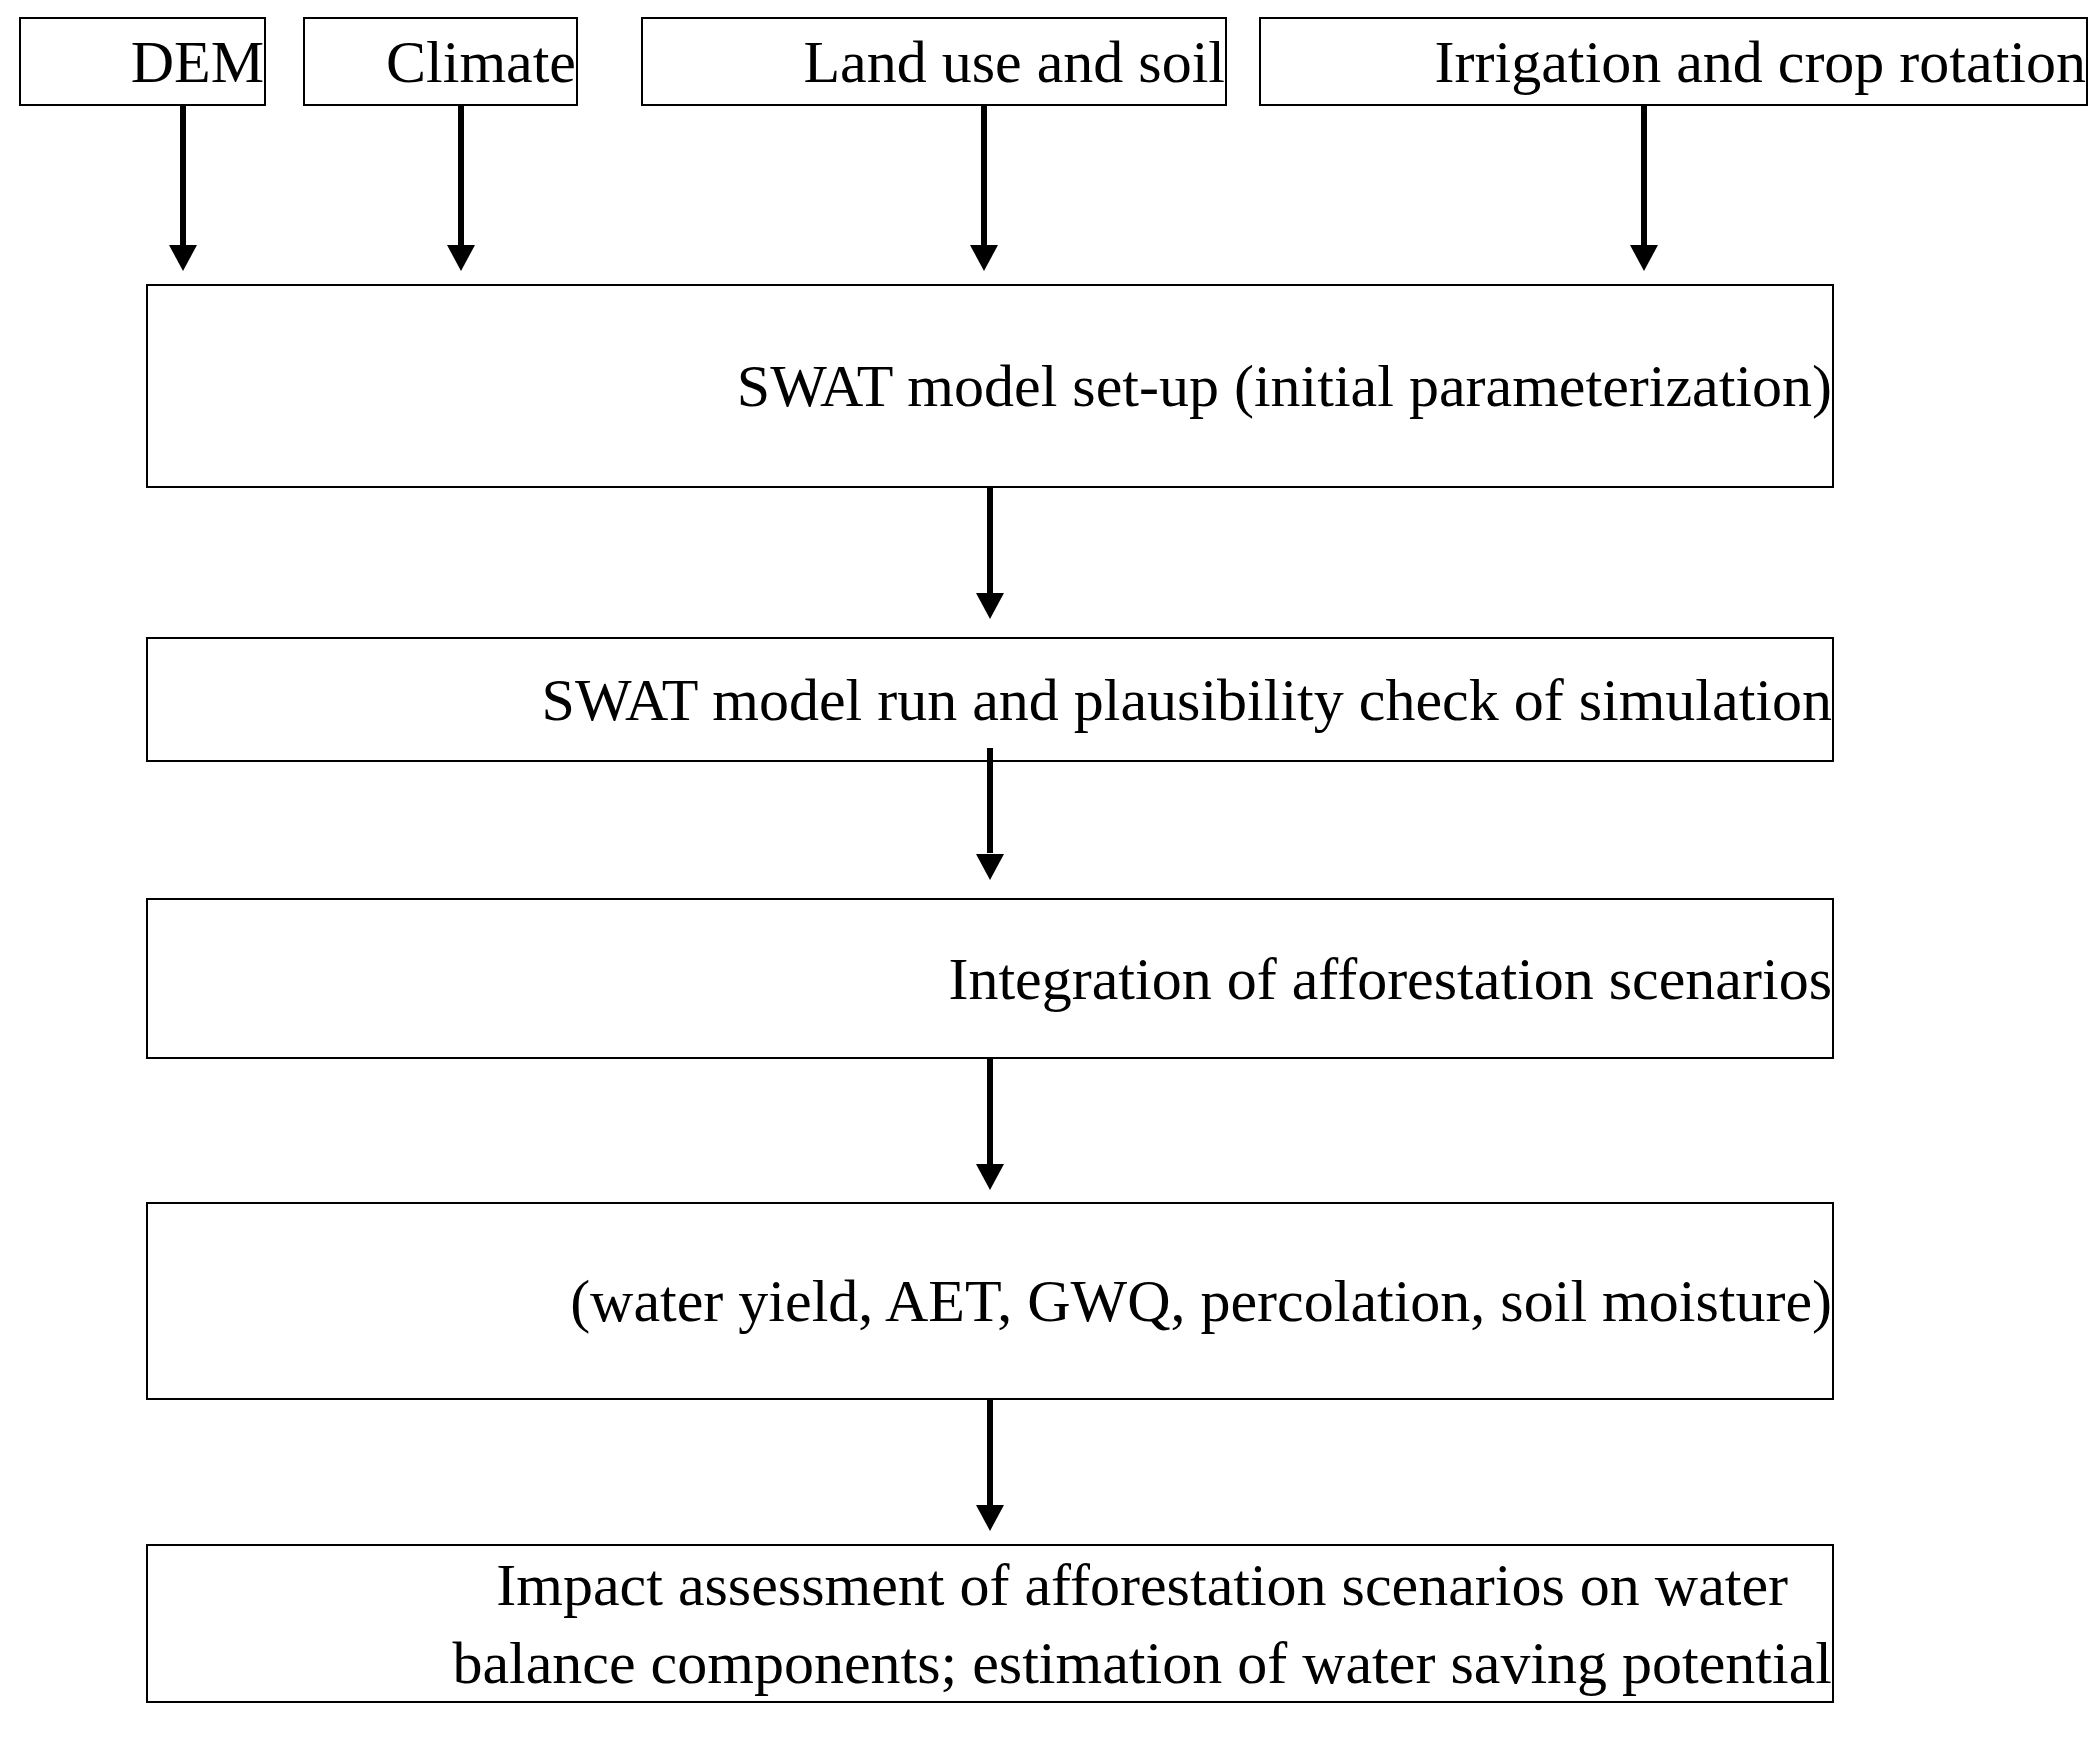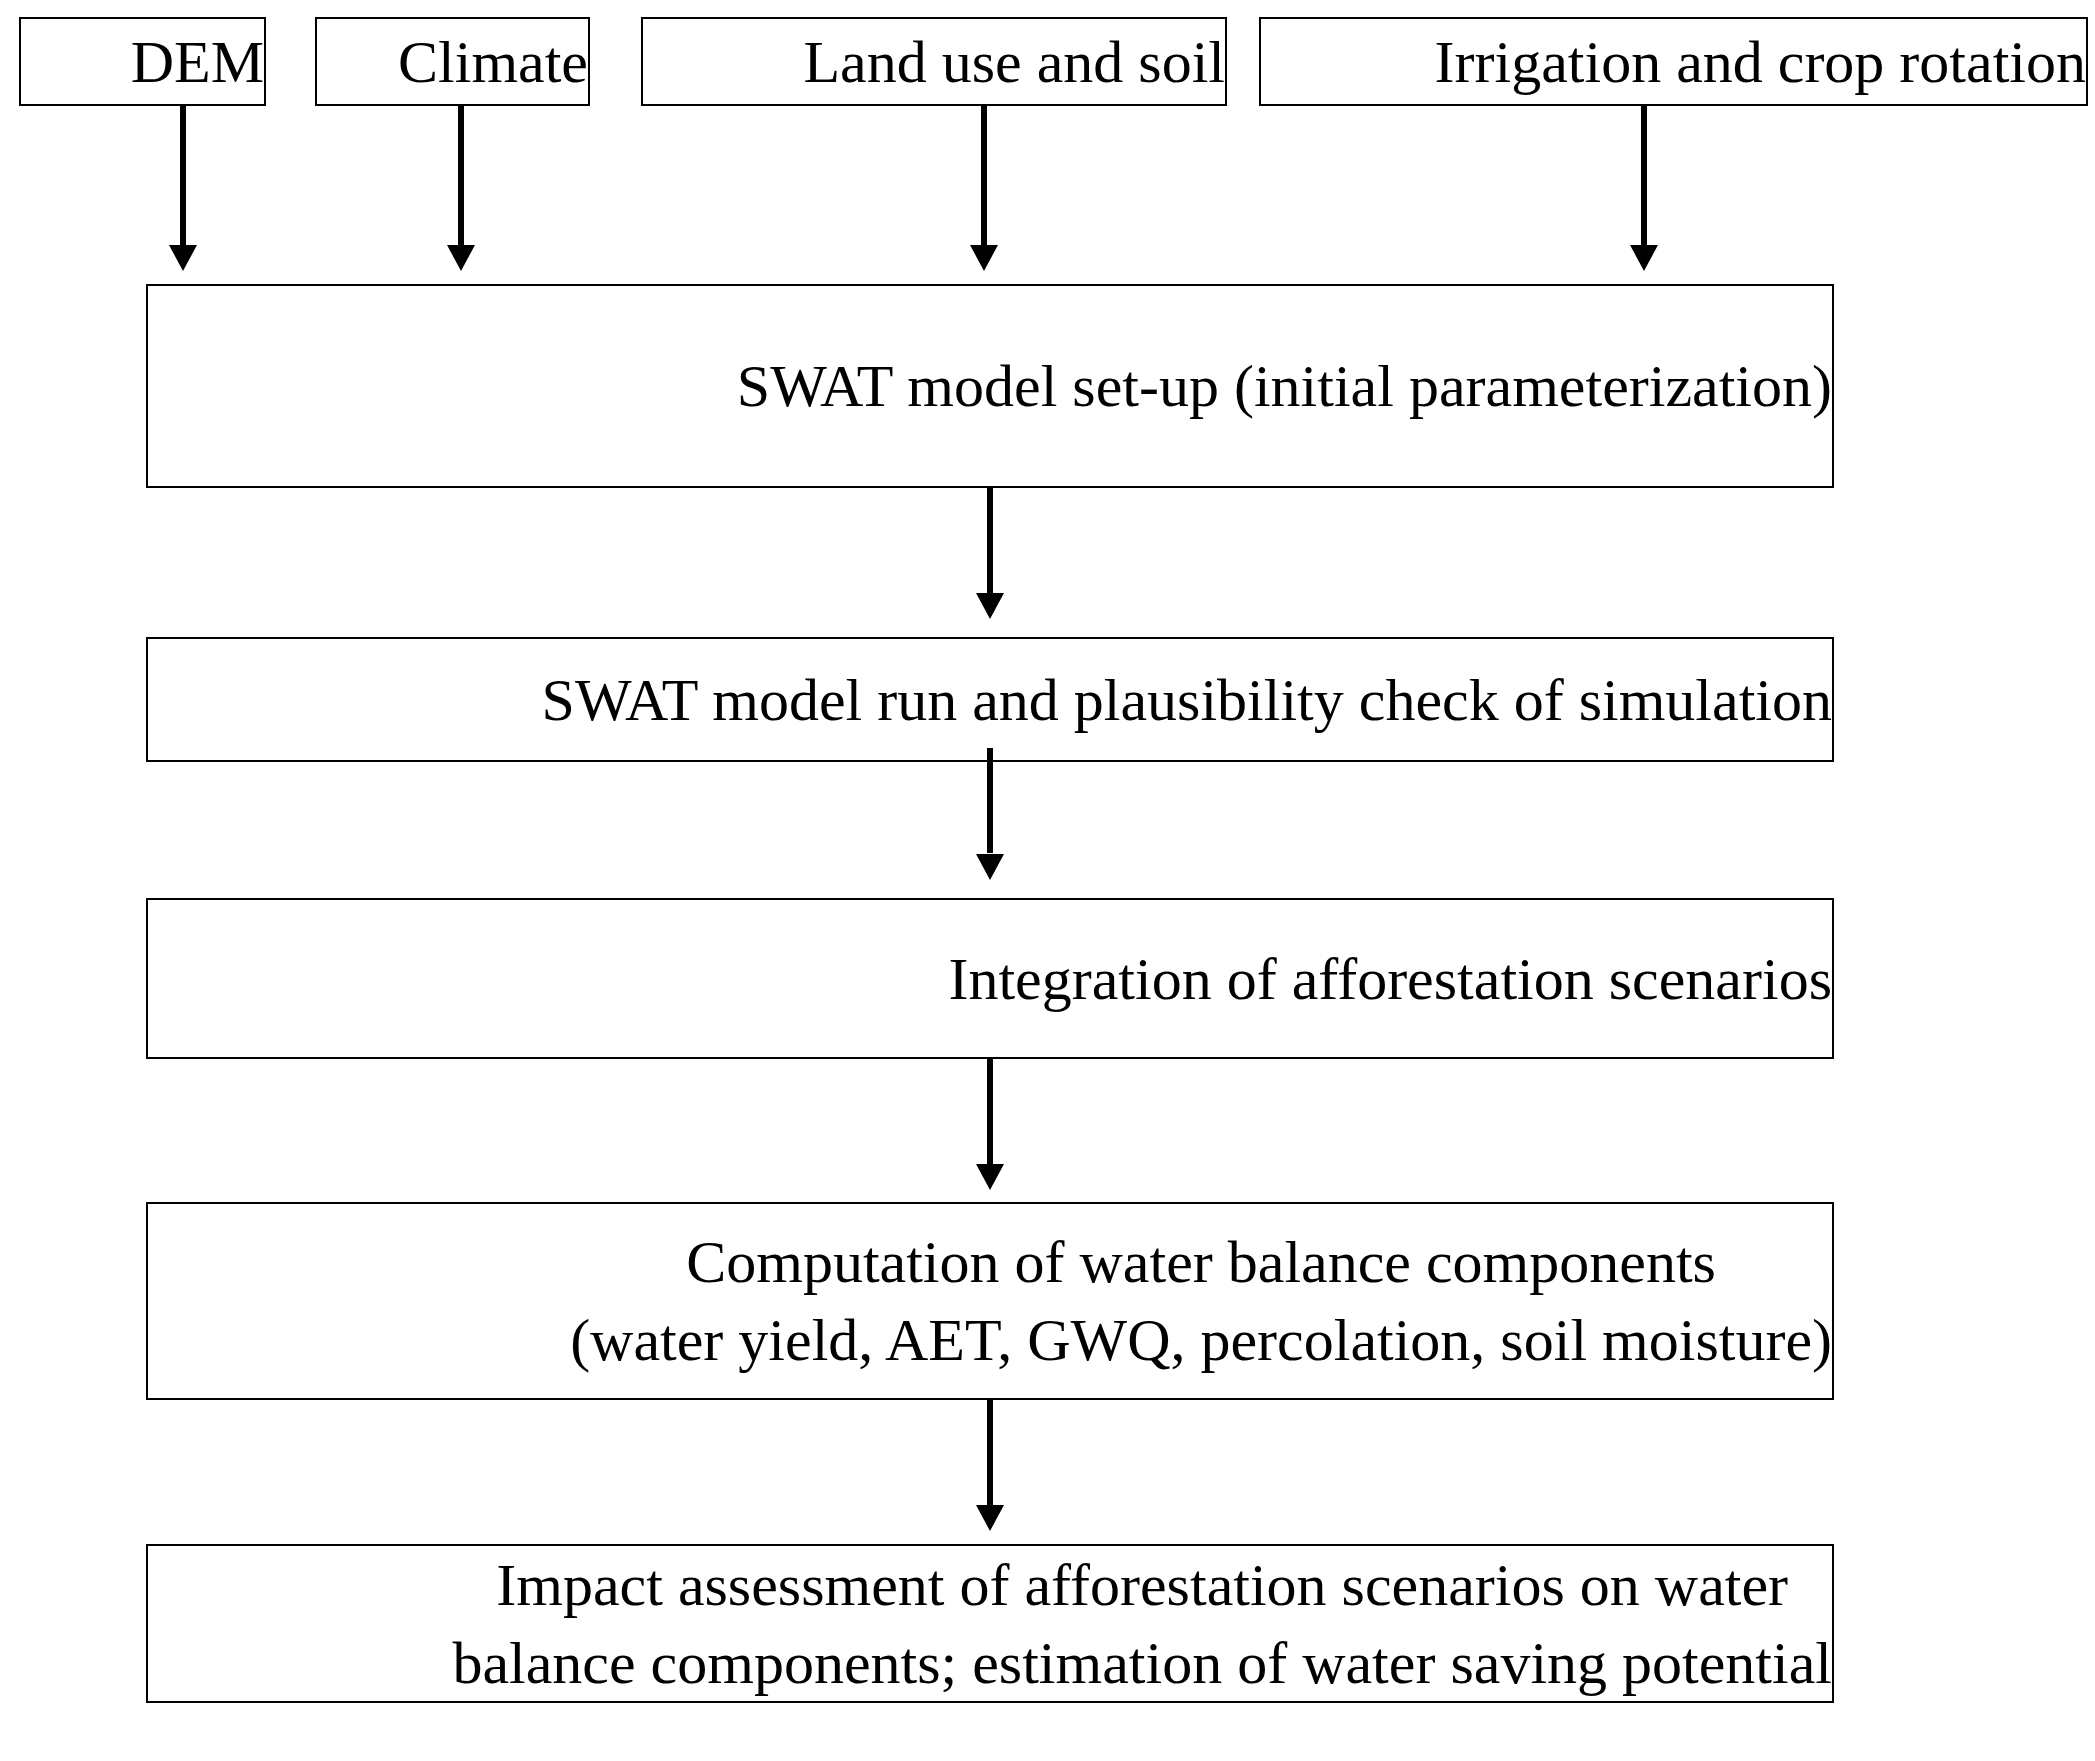--- a/index.html
+++ b/index.html
@@ -24,21 +24,21 @@
     align-items: center;
     justify-content: flex-end;
     text-align: center;
     font-size: 60px;
     line-height: 78px;
   }
   .box .line { display: block; }
 
   
   .b-dem        { left: 19px;   top: 17.3px; width: 247px;  height: 89px; }
-  .b-climate    { left: 315px;  top: 17.3px; width: 275px;  height: 89px; }
+  .b-climate    { left: 303px;  top: 17.3px; width: 275px;  height: 89px; }
   .b-landuse    { left: 641px;  top: 17.3px; width: 586px;  height: 89px; }
   .b-irrigation { left: 1259px; top: 17.3px; width: 829px; height: 89px; }
 
   
   .b-step { left: 146px; width: 1688px; padding-left: 28px; }
   .b-s1 { top: 284px;  height: 204px; }
   .b-s2 { top: 625px;  height: 125px; margin-top: 12px; }
   .b-s3 { top: 898px; height: 161px; }
   .b-s4 { top: 1202px; height: 198px; }
   .b-s5 { top: 1544px; height: 159px; }
@@ -136,21 +136,20 @@
     <span class="line">Integration of afforestation scenarios</span>
   </div>
 
   <div class="arrow a-mid a-m3">
     <div class="stem"></div>
     <div class="head"></div>
   </div>
 
   <div class="box b-step b-s4">
     <span>
-      <span class="line">Computation of water balance components</span>
       <span class="line">(water yield, AET, GWQ, percolation, soil moisture)</span>
     </span>
   </div>
 
   <div class="arrow a-mid a-m4">
     <div class="stem"></div>
     <div class="head"></div>
   </div>
 
   <div class="box b-step b-s5">

